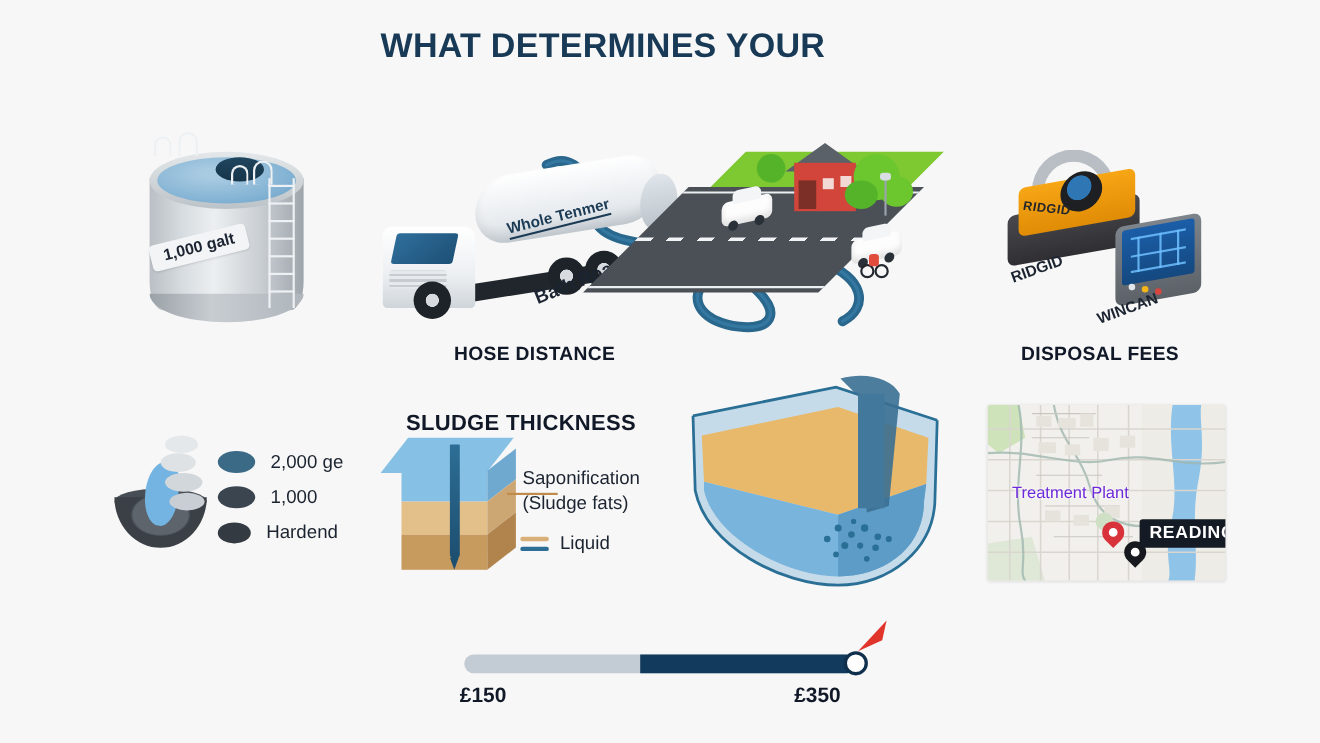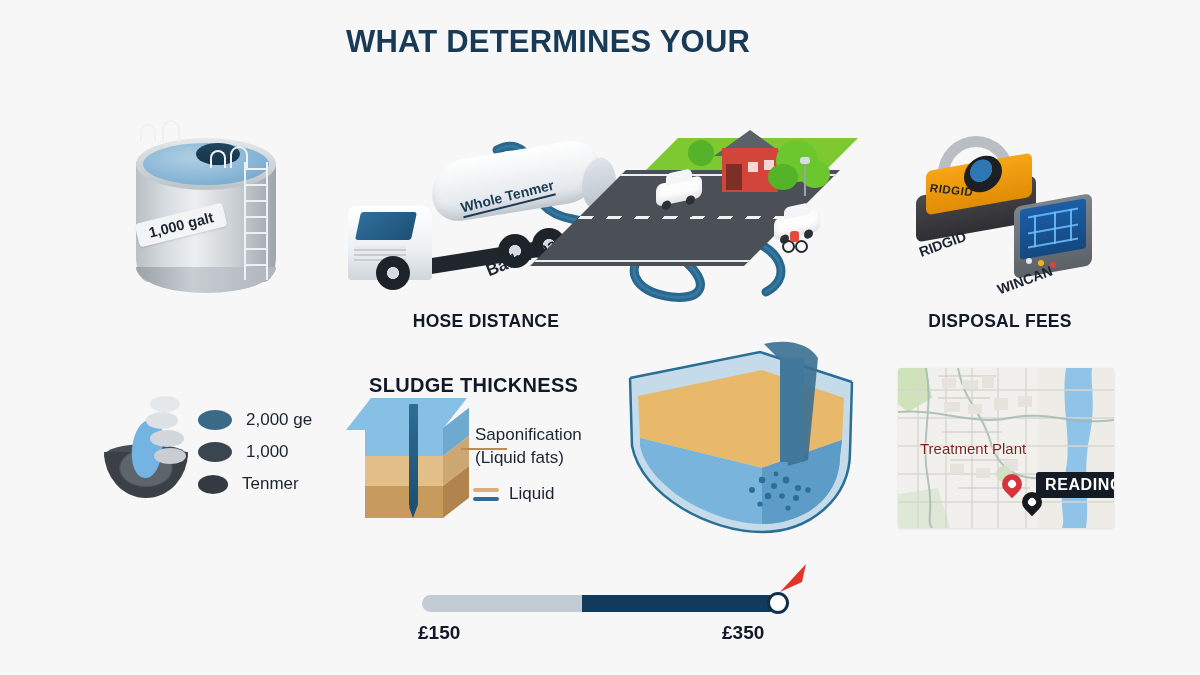--- a/index.html
+++ b/index.html
@@ -262,21 +262,21 @@
   
   .vat-wrap { position: absolute; left: 612px; top: 340px; width: 250px; height: 200px; }
 
   
   .map-wrap {
     position: absolute; left: 898px; top: 368px; width: 216px; height: 160px;
     background: #eceae5; border-radius: 3px; overflow: hidden;
     box-shadow: 0 1px 3px rgba(0,0,0,.10);
   }
   .map-label {
-    position:absolute; left:22px; top:72px; font-size:15px; color:#7f1d1d; white-space:nowrap;
+    position:absolute; left:22px; top:72px; font-size:15px; color:#6d28d9; white-space:nowrap;
     text-shadow: 0 0 3px #fff, 0 0 3px #fff;
   }
   .pin {
     position:absolute; width:20px; height:20px; border-radius:50% 50% 50% 0;
     transform: rotate(-45deg);
   }
   .pin i { position:absolute; left:6px; top:6px; width:8px; height:8px; border-radius:50%; background:#fff; }
   .reading-badge {
     position:absolute; left:138px; top:104px;
     background:#151b24; color:#ffffff;
@@ -440,42 +440,42 @@
     <div class="legend-row" style="left:100px; top:20px;">
       <div class="legend-dot" style="background:#3a6a85;"></div>
       <div class="legend-text">2,000 ge</div>
     </div>
     <div class="legend-row" style="left:100px; top:52px;">
       <div class="legend-dot" style="background:#3a4550;"></div>
       <div class="legend-text">1,000</div>
     </div>
     <div class="legend-row" style="left:100px; top:84px;">
       <div class="legend-dot" style="background:#333a42; width:30px; height:19px;"></div>
-      <div class="legend-text">Tenmer</div>
+      <div class="legend-text">Hardend</div>
     </div>
   </div>
 
   <div class="sludge-wrap">
     <div class="sl-caption">SLUDGE THICKNESS</div>
 
     <div class="sl-cube">
       <div class="sl-top"></div>
       <div class="sl-face" style="top:30px; height:28px; background:#86c0e4;"></div>
       <div class="sl-face" style="top:58px; height:30px; background:#e3c08a;"></div>
       <div class="sl-face" style="top:88px; height:32px; background:#c79a5e;"></div>
       <div class="sl-side" style="top:30px; height:28px; background:#6fa9cf;"></div>
       <div class="sl-side" style="top:58px; height:30px; background:#cca774;"></div>
       <div class="sl-side" style="top:88px; height:32px; background:#b0844c;"></div>
       <div class="sl-probe"></div>
     </div>
 
     <div class="sl-leader"></div>
     <div class="sl-label">
       <div>Saponification</div>
-      <div>(Liquid fats)</div>
+      <div>(Sludge fats)</div>
     </div>
 
     <div class="sl-legend">
       <div class="sl-sw-stack">
         <div class="sl-sw" style="background:#d9b07a;"></div>
         <div class="sl-sw" style="background:#2e6e96;"></div>
       </div>
       <div class="legend-text">Liquid</div>
     </div>
   </div>

